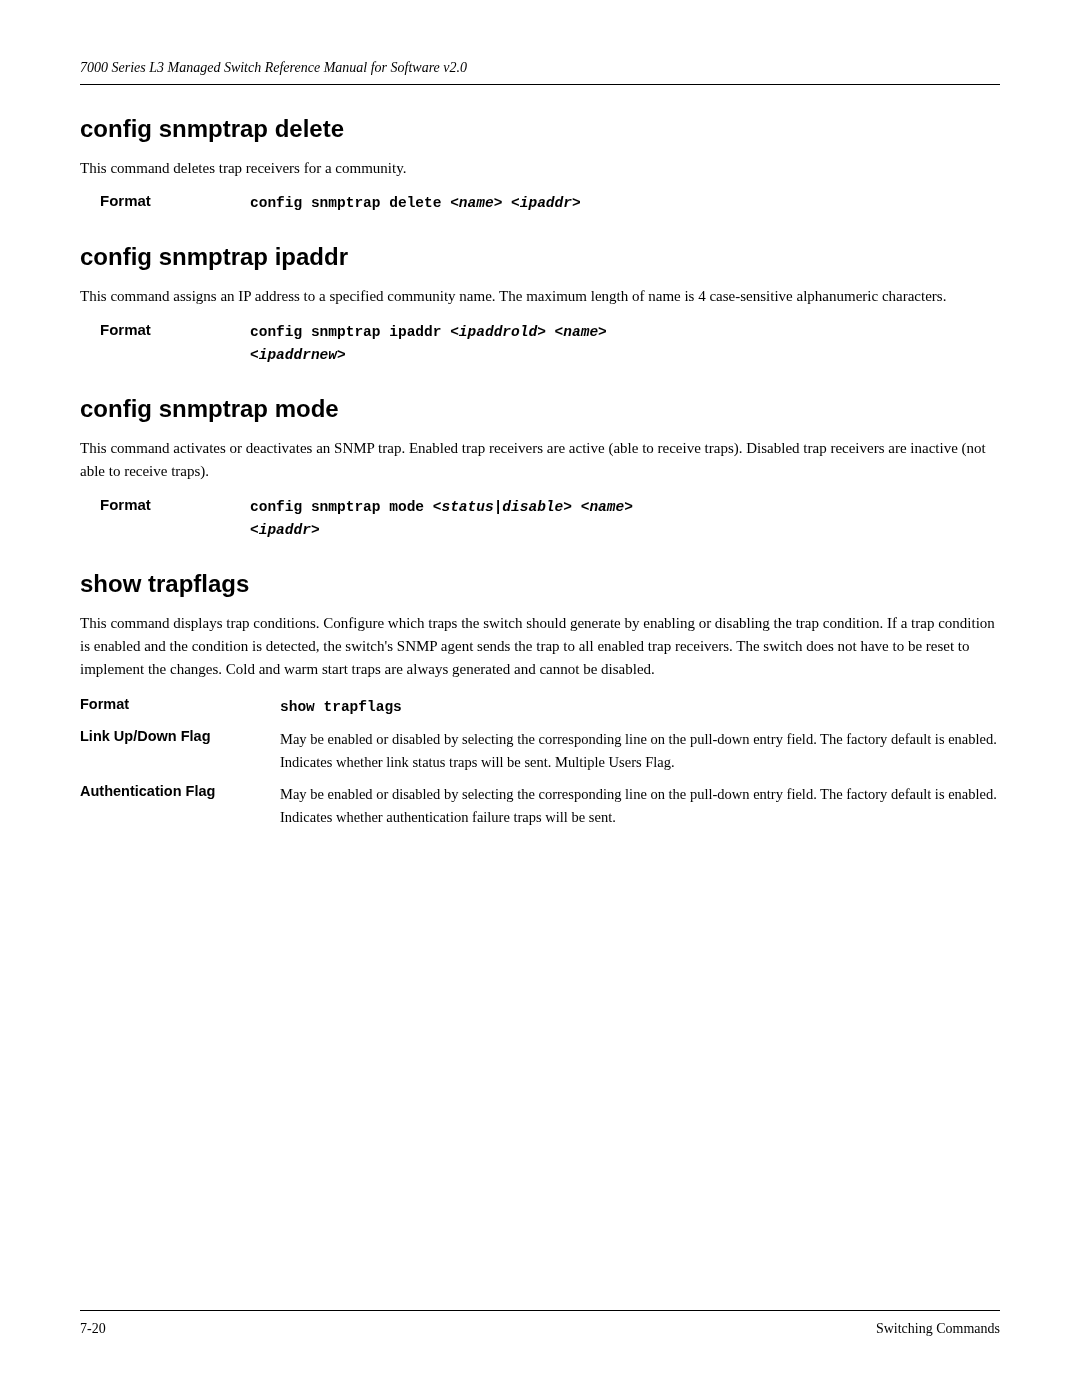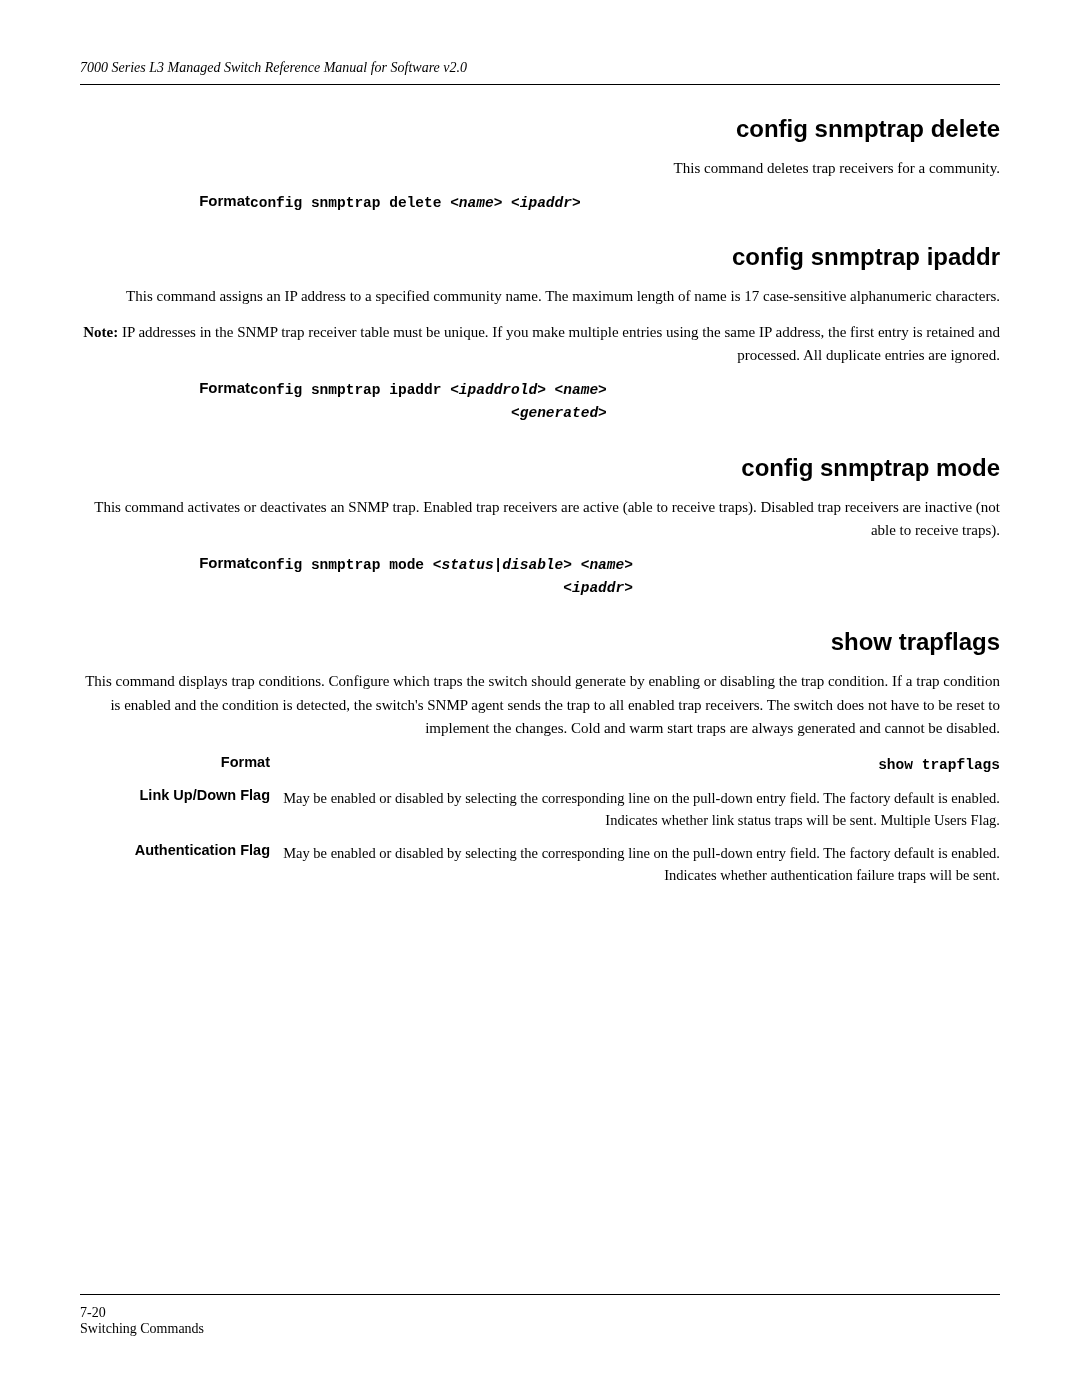--- a/index.html
+++ b/index.html
@@ -37,21 +37,20 @@
     }
 
     .header-text {
       font-style: italic;
       font-size: 14px;
       color: #000;
     }
 
     .section {
       margin-bottom: 28px;
-      text-align: right;
     }
 
     .section-title {
       font-size: 24px;
       font-weight: bold;
       font-family: Arial, sans-serif;
       margin-bottom: 14px;
       color: #000;
     }
 
@@ -120,21 +119,20 @@
       flex: 1;
     }
 
     .footer-line {
       border-top: 1px solid #000000;
       margin-top: auto;
       padding-top: 10px;
       display: flex;
       justify-content: space-between;
       font-size: 14px;
-      flex-direction: column;
     }
 
     .content-area {
       flex: 1;
     }
   </style>
 </head>
 <body>
 
 <div class="page">
@@ -149,30 +147,26 @@
       <div class="section-title">config snmptrap delete</div>
       <p class="section-body">This command deletes trap receivers for a community.</p>
       <div class="format-row">
         <span class="format-label">Format</span>
         <span class="format-code">config snmptrap delete &lt;<em>name</em>&gt; &lt;<em>ipaddr</em>&gt;</span>
       </div>
     </div>
 
     <div class="section">
       <div class="section-title">config snmptrap ipaddr</div>
-      <p class="section-body">This command assigns an IP address to a specified community name. The maximum length of name is 17 case-sensitive alphanumeric characters.</p>
-      <p class="section-body">
-        <span class="note-bold">Note:</span>
-        <span> IP addresses in the SNMP trap receiver table must be unique. If you make multiple entries using the same IP address, the first entry is retained and processed. All duplicate entries are ignored.</span>
-      </p>
+      <p class="section-body">This command assigns an IP address to a specified community name. The maximum length of name is 4 case-sensitive alphanumeric characters.</p>
       <div class="format-row">
         <span class="format-label">Format</span>
         <span class="format-code">
           config snmptrap ipaddr &lt;<em>ipaddrold</em>&gt; &lt;<em>name</em>&gt;<br>
-          &lt;<em>generated</em>&gt;
+          &lt;<em>ipaddrnew</em>&gt;
         </span>
       </div>
     </div>
 
     <div class="section">
       <div class="section-title">config snmptrap mode</div>
       <p class="section-body">This command activates or deactivates an SNMP trap. Enabled trap receivers are active (able to receive traps). Disabled trap receivers are inactive (not able to receive traps).</p>
       <div class="format-row">
         <span class="format-label">Format</span>
         <span class="format-code">

